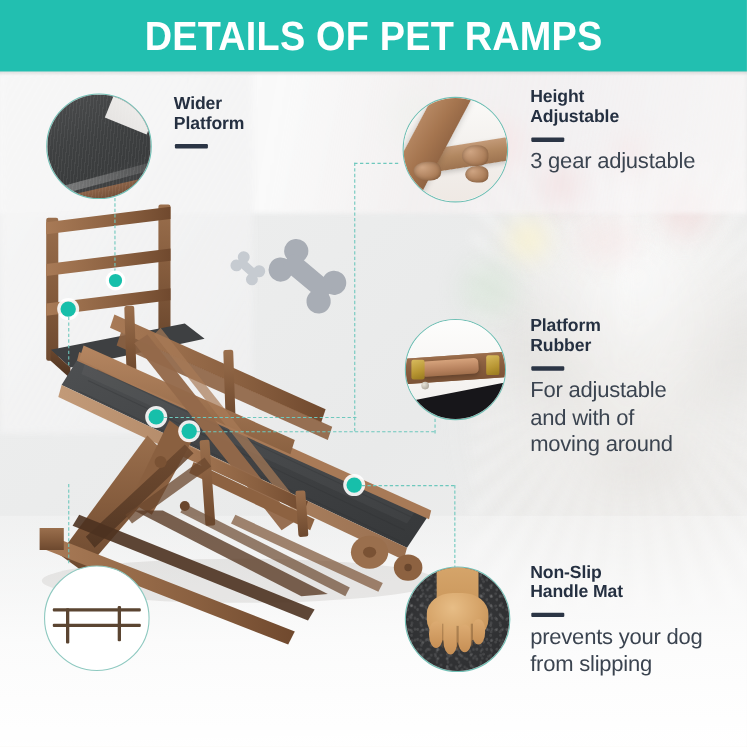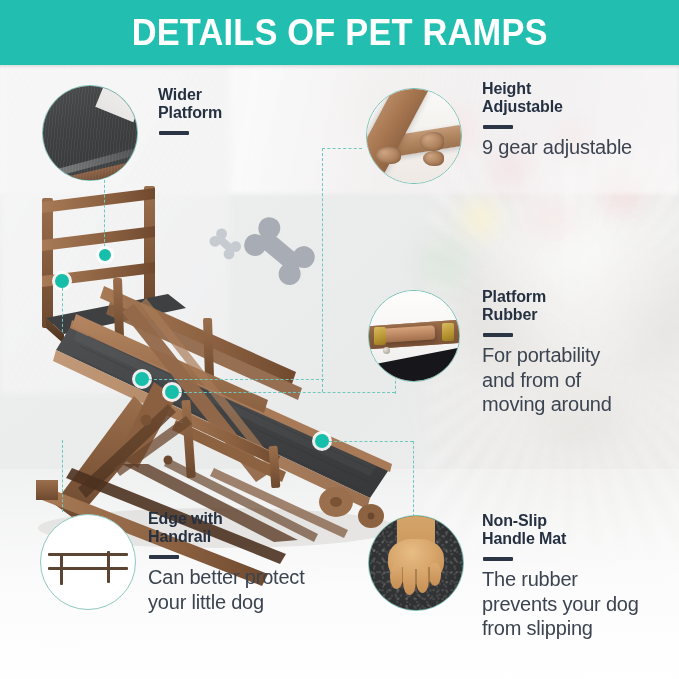--- a/index.html
+++ b/index.html
@@ -488,21 +488,21 @@
     </div>
   </div>
 
   <div class="callout" style="left:482px;top:80px;width:190px;">
     <div class="callout-title">
       <div>Height</div>
       <div>Adjustable</div>
     </div>
     <div class="callout-rule"></div>
     <div class="callout-body">
-      <div>9 gear adjustable</div>
+      <div>3 gear adjustable</div>
     </div>
   </div>
 
   <div class="badge" style="left:368px;top:290px;width:92px;height:92px;">
     <div style="position:absolute;inset:0;">
       <div class="ch-bg"></div>
       <div class="ch-board"></div>
       <div class="ch-bar"></div>
       <div class="ch-brass" style="left:6%;top:40%;"></div>
       <div class="ch-brass" style="right:6%;top:36%;"></div>
@@ -511,46 +511,35 @@
     </div>
   </div>
 
   <div class="callout" style="left:482px;top:288px;width:192px;">
     <div class="callout-title">
       <div>Platform</div>
       <div>Rubber</div>
     </div>
     <div class="callout-rule"></div>
     <div class="callout-body">
-      <div>For portability</div>
-      <div>and from of</div>
+      <div>For adjustable</div>
+      <div>and with of</div>
       <div>moving around</div>
     </div>
   </div>
 
   <div class="badge badge-plain" style="left:40px;top:514px;width:96px;height:96px;">
     <div style="position:absolute;inset:0;">
       <div class="hr-rail" style="left:7%;top:40%;width:86%;"></div>
       <div class="hr-rail" style="left:7%;top:55%;width:86%;"></div>
       <div class="hr-post" style="left:20%;top:40%;height:34%;"></div>
       <div class="hr-post" style="left:70%;top:38%;height:34%;"></div>
     </div>
   </div>
 
-  <div class="callout" style="left:148px;top:510px;width:195px;">
-    <div class="callout-title">
-      <div>Edge with</div>
-      <div>Handrail</div>
-    </div>
-    <div class="callout-rule"></div>
-    <div class="callout-body">
-      <div>Can better protect</div>
-      <div>your little dog</div>
-    </div>
-  </div>
 
   <div class="badge" style="left:368px;top:515px;width:96px;height:96px;">
     <div style="position:absolute;inset:0;">
       <div class="ns-bg"></div>
       <div class="paw-leg"></div>
       <div class="paw-pad"></div>
       <div class="toe" style="left:22%;top:52%;width:14%;height:26%;"></div>
       <div class="toe" style="left:36%;top:56%;width:14%;height:28%;"></div>
       <div class="toe" style="left:50%;top:55%;width:14%;height:27%;"></div>
       <div class="toe" style="left:64%;top:50%;width:13%;height:24%;"></div>
@@ -560,19 +549,18 @@
     </div>
   </div>
 
   <div class="callout" style="left:482px;top:512px;width:196px;">
     <div class="callout-title">
       <div>Non-Slip</div>
       <div>Handle Mat</div>
     </div>
     <div class="callout-rule"></div>
     <div class="callout-body">
-      <div>The rubber</div>
       <div>prevents your dog</div>
       <div>from slipping</div>
     </div>
   </div>
 
 </div>
 
 </body></html>

